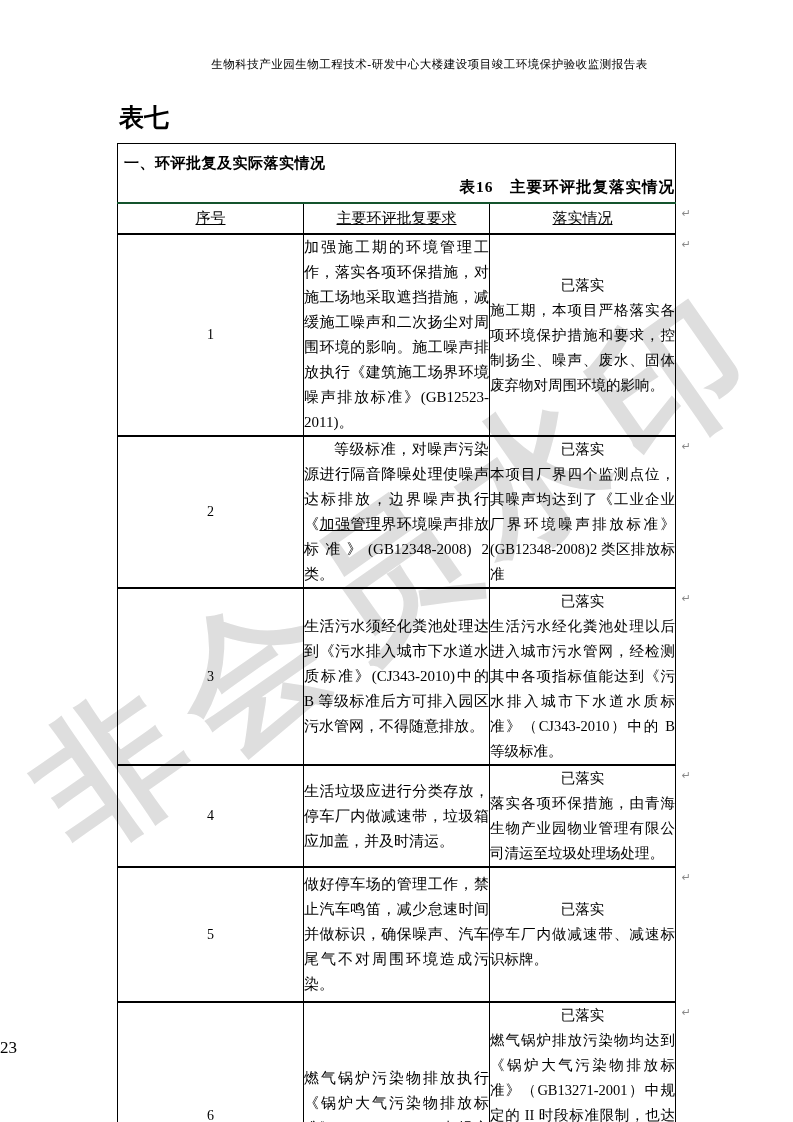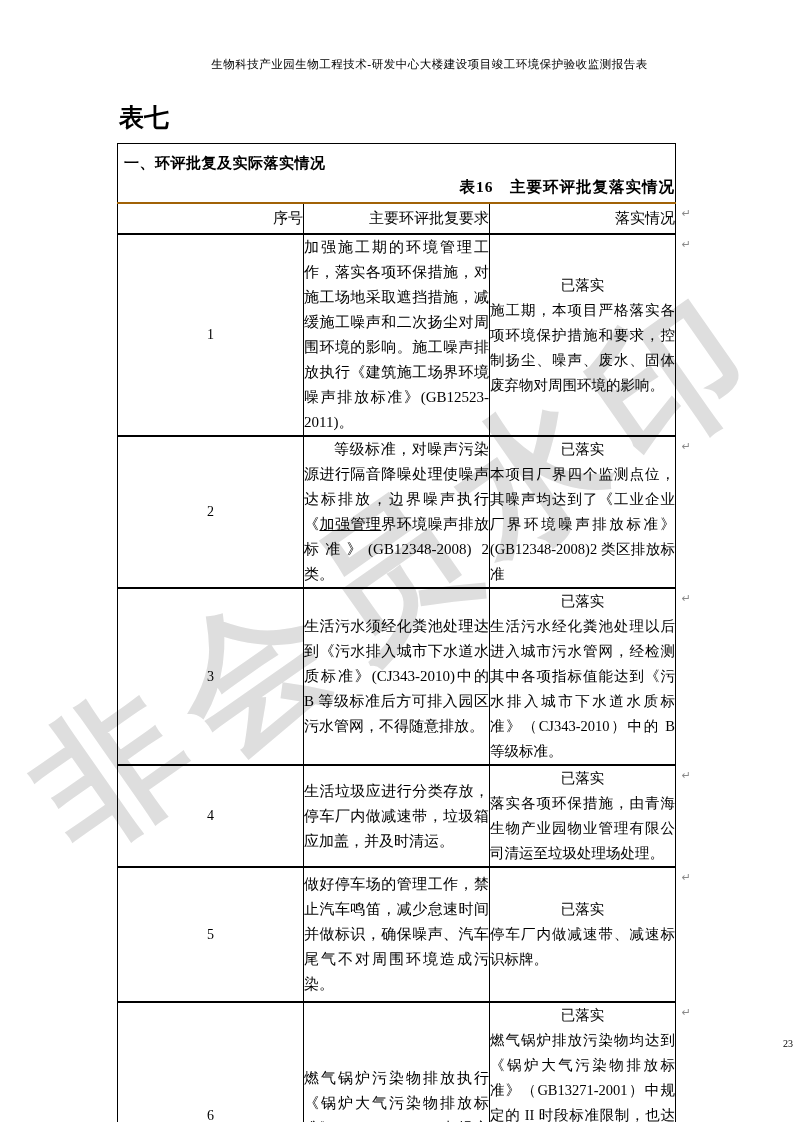--- a/index.html
+++ b/index.html
@@ -52,41 +52,41 @@
     table-layout:fixed;
     z-index:1;
     font-size:15px;
   }
   .env-table td,.env-table th{
     border:1px solid #000;
     padding:0;
     vertical-align:middle;
     font-weight:normal;
   }
-  .env-table tr.caption-row td{border-bottom:2px solid #a16207;}
+  .env-table tr.caption-row td{border-bottom:2px solid #14532d;}
   .env-table tr.head-row th{border-top:2px solid #000;border-bottom:2px solid #000;}
   .env-table tr.data-row td{border-top:2px solid #000;border-bottom:2px solid #000;}
   .env-table tr.last-row td{border-bottom:3px solid #000;}
   .col-no{width:49px;}
   .col-req{width:219px;}
   .col-impl{width:291px;}
   .caption-cell{height:58px;vertical-align:top;}
   .section-title{
     font-weight:700;font-size:15px;
     text-align:left;
     padding:6px 4px 0 6px;
     letter-spacing:.5px;
   }
   .table-caption{
     font-weight:700;font-size:15.5px;
     text-align:right;
     padding-top:4px;
     letter-spacing:1px;
   }
-  .head-row th{height:29px;text-align:right;font-size:15px;}
+  .head-row th{height:29px;text-align:center;font-size:15px;text-decoration:underline;}
   .cell-no{text-align:center;font-size:14px;}
   .cell-req{
     padding:4px 6px;
     text-align:justify;
     line-height:25px;
     font-size:15px;
   }
   .cell-req p{margin:0;text-align:justify;}
   .indent{text-indent:2em;}
   .u{text-decoration:underline;}
@@ -104,21 +104,21 @@
     top:4px;right:-16px;
     font-size:11px;
     color:#8a8a8a;
     font-family:"DejaVu Sans",sans-serif;
     line-height:1;
   }
   .head-impl{position:relative;}
   
   .page-number{
     position:absolute;top:1038px;left:0;width:100%;
-    text-align:right;font-size:10px;
+    text-align:left;font-size:17px;
     z-index:2;
   }
 </style>
 </head>
 <body>
 
 <div class="page">
 
   <div class="watermark">非会员水印</div>
 

